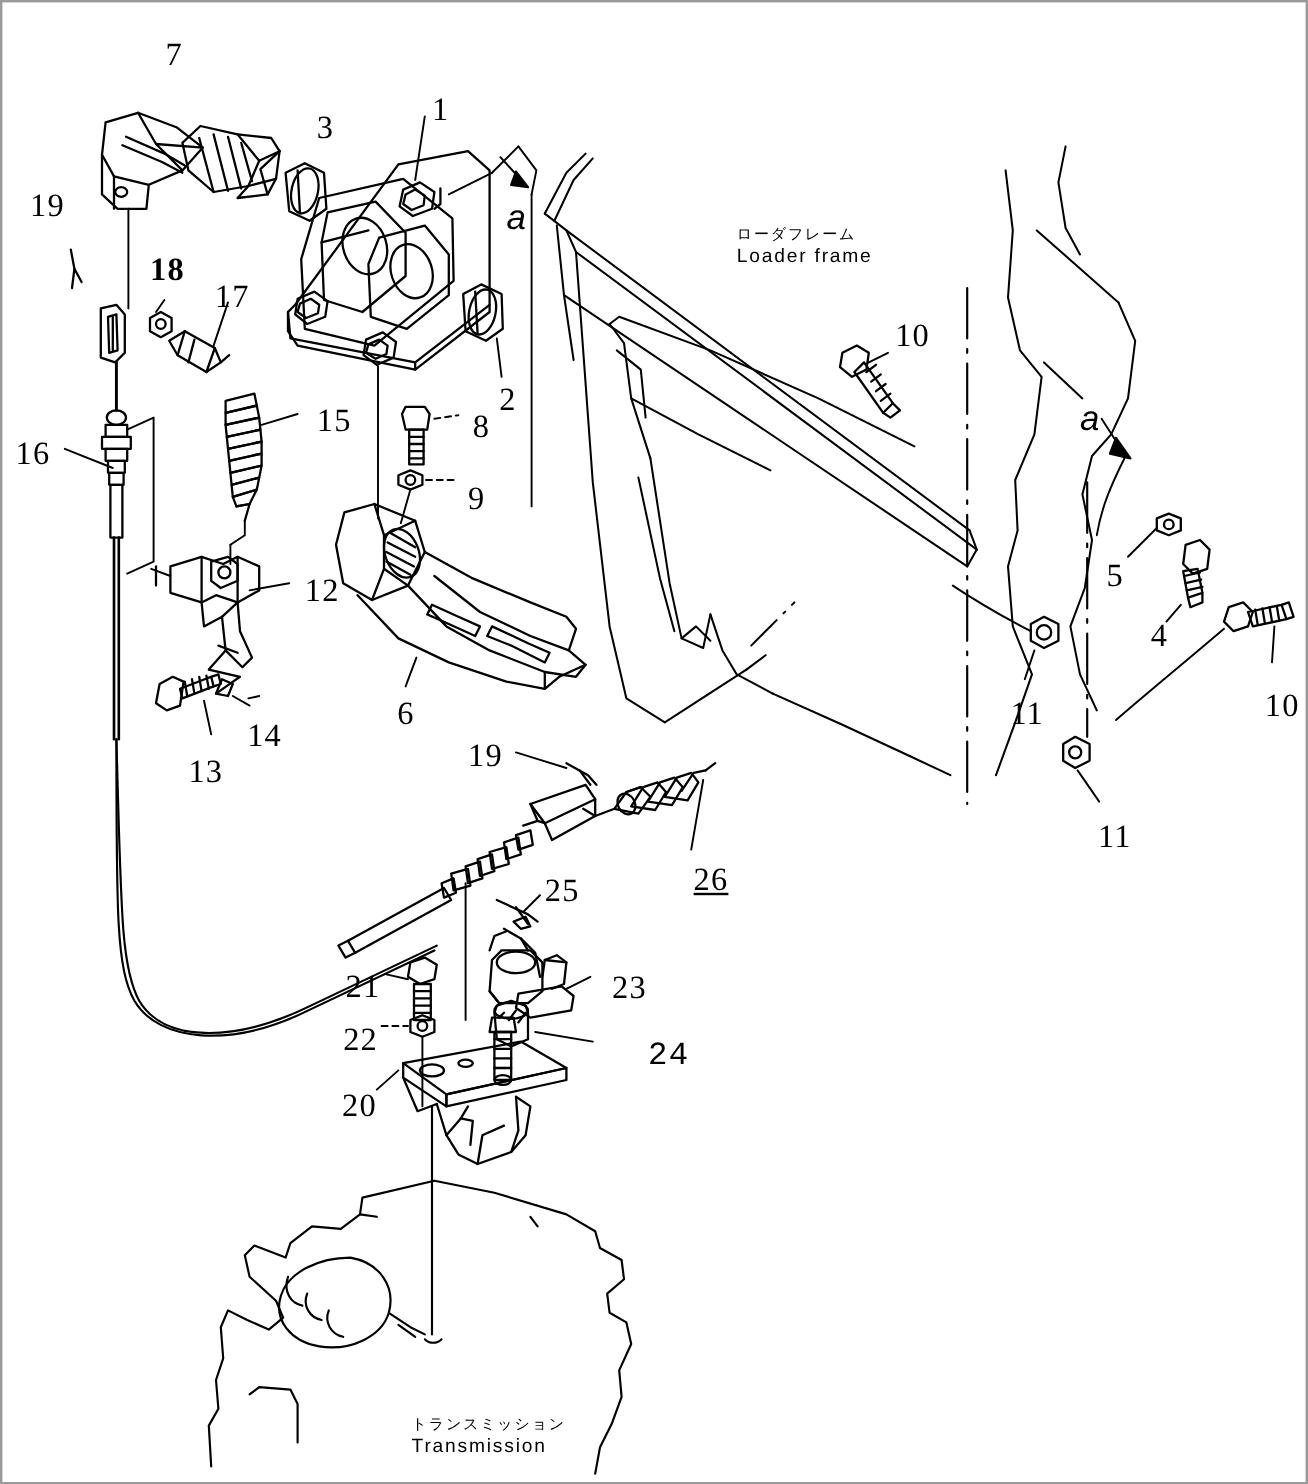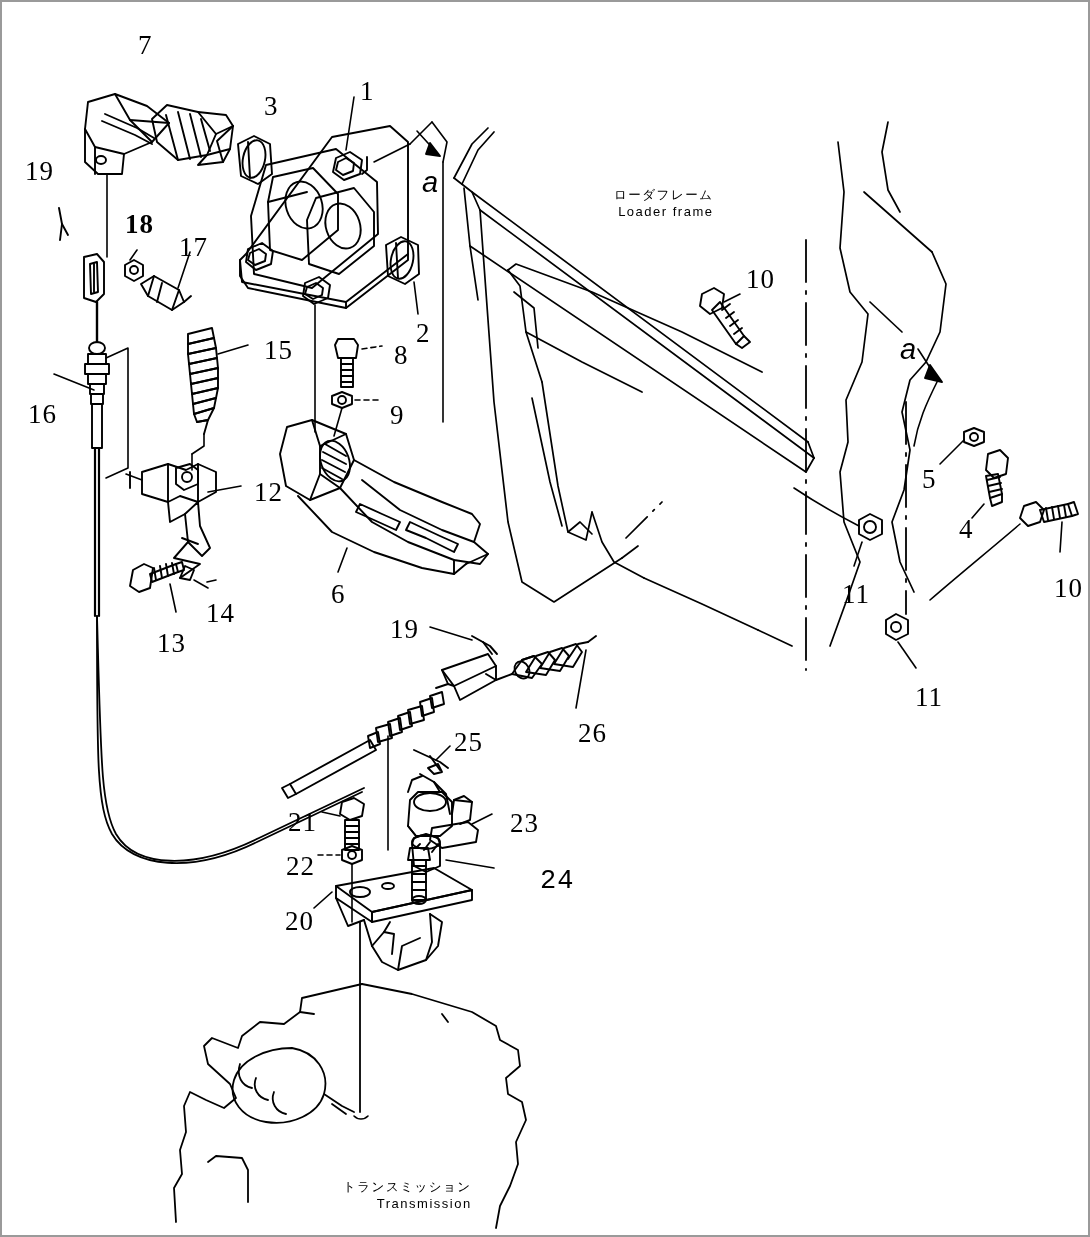--- a/index.html
+++ b/index.html
@@ -23,27 +23,27 @@
     white-space:nowrap;
     user-select:none;
   }
   .lbl.it{font-style:italic;font-size:29px;font-family:"Liberation Sans",sans-serif;font-weight:400;}
   .cap{
     position:absolute;
     font-family:"Liberation Sans",sans-serif;
     font-size:13px;
     color:#000;
     line-height:1.25;
-    text-align:right;
+    text-align:left;
     white-space:nowrap;
     letter-spacing:1.2px;
     user-select:none;
   }
   .cap .jp{font-size:12.5px;letter-spacing:1.5px;display:block;}
-  .cap .en{font-size:13px;letter-spacing:1.5px;display:block;}
+  .cap .en{font-size:16px;letter-spacing:1.5px;display:block;}
 </style>
 </head>
 <body>
 
 <div id="page">
 
   <svg id="art" viewBox="0 0 1090 1237" xmlns="http://www.w3.org/2000/svg" fill="none" stroke="#000" stroke-width="1.9" stroke-linecap="round" stroke-linejoin="round">
 
     <g>
       <path d="M86 100 L113 92 L145 104 L167 121 L150 140 L122 152 L93 145 L83 127 Z"></path>
@@ -459,33 +459,33 @@
   <div class="lbl" style="left:136px;top:30px;">7</div>
   <div class="lbl" style="left:262px;top:91px;">3</div>
   <div class="lbl" style="left:358px;top:76px;">1</div>
   <div class="lbl" style="left:23px;top:156px;">19</div>
   <div class="lbl" style="left:123px;top:209px;font-weight:bold;">18</div>
   <div class="lbl" style="left:177px;top:232px;text-align:center;">17</div>
   <div class="lbl" style="left:414px;top:318px;">2</div>
   <div class="lbl" style="left:744px;top:264px;">10</div>
   <div class="lbl" style="left:262px;top:335px;">15</div>
   <div class="lbl" style="left:392px;top:340px;">8</div>
-  <div class="lbl" style="left:26px;top:363px;margin-top:36px;">16</div>
+  <div class="lbl" style="left:11px;top:363px;">16</div>
   <div class="lbl" style="left:388px;top:400px;">9</div>
   <div class="lbl" style="left:920px;top:464px;">5</div>
   <div class="lbl" style="left:957px;top:514px;">4</div>
   <div class="lbl" style="left:252px;top:477px;">12</div>
   <div class="lbl" style="left:329px;top:579px;">6</div>
   <div class="lbl" style="left:840px;top:579px;">11</div>
   <div class="lbl" style="left:1052px;top:573px;">10</div>
   <div class="lbl" style="left:204px;top:598px;">14</div>
   <div class="lbl" style="left:155px;top:628px;">13</div>
   <div class="lbl" style="left:388px;top:614px;">19</div>
   <div class="lbl" style="left:913px;top:682px;">11</div>
-  <div class="lbl" style="left:576px;top:718px;">26</div>
+  <div class="lbl" style="left:576px;top:718px;text-decoration:underline;">26</div>
   <div class="lbl" style="left:452px;top:727px;text-align:right;">25</div>
   <div class="lbl" style="left:286px;top:807px;text-align:right;">21</div>
   <div class="lbl" style="left:508px;top:808px;">23</div>
   <div class="lbl" style="left:284px;top:851px;">22</div>
   <div class="lbl" style="left:538px;top:866px;font-family:Liberation Mono, monospace;">24</div>
   <div class="lbl" style="left:283px;top:906px;">20</div>
 
   <div class="lbl it" style="left:420px;top:166px;">a</div>
   <div class="lbl it" style="left:898px;top:333px;">a</div>
 

